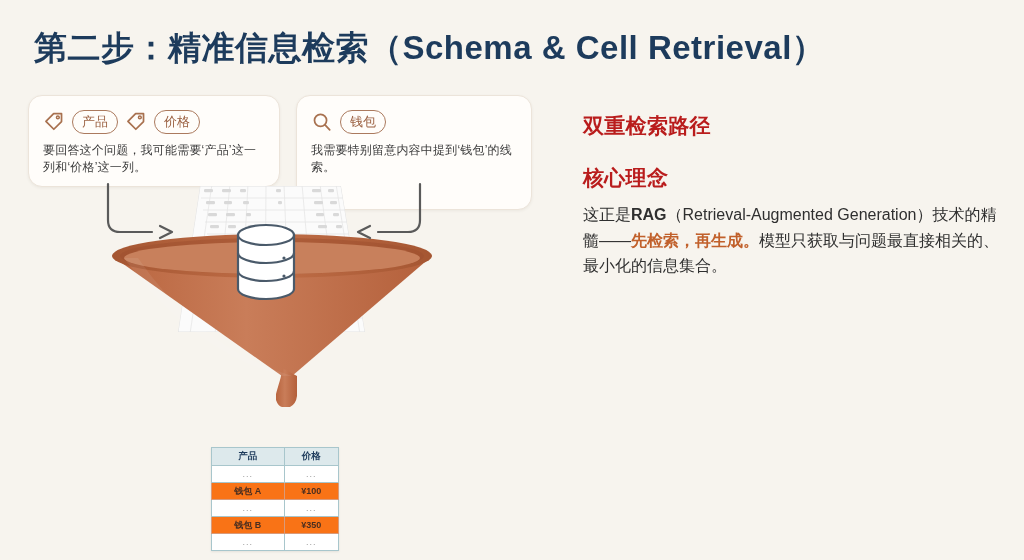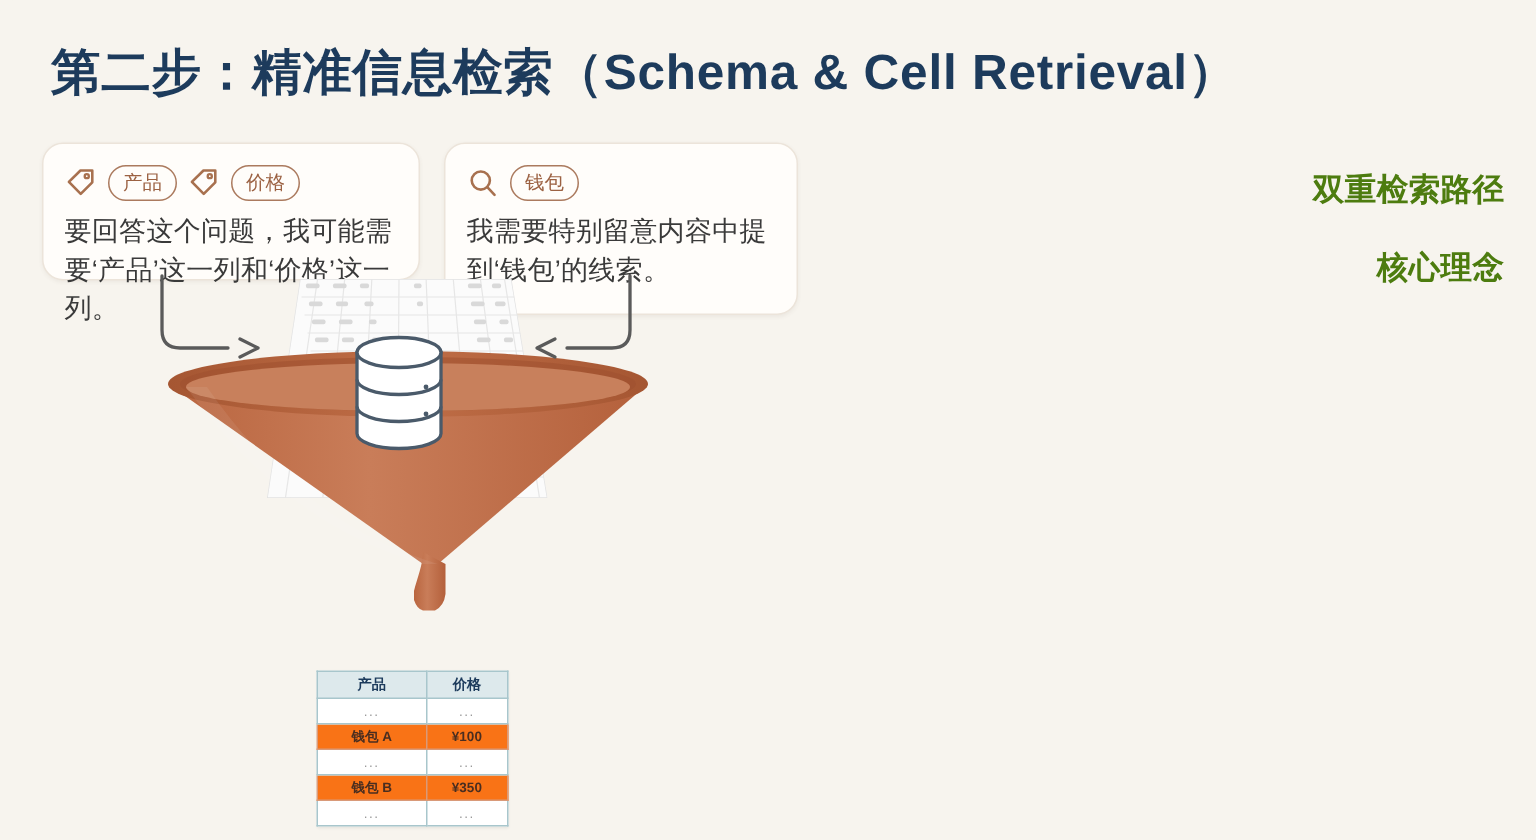--- a/index.html
+++ b/index.html
@@ -59,21 +59,21 @@
     border: 1.6px solid #ab7a5e;
     border-radius: 13px;
     color: #9c6243;
     font-size: 13px;
     line-height: 1;
     padding: 4px 9px 5px 9px;
     white-space: nowrap;
   }
   .card-text {
     margin-top: 7px;
-    font-size: 18px;
+    font-size: 12px;
     line-height: 1.42;
     color: #3a3a3a;
     letter-spacing: 0.2px;
   }
 
   
   #scene {
     position: absolute;
     left: 60px;
     top: 180px;
@@ -119,24 +119,23 @@
   
   #right-col {
     position: absolute;
     left: 583px;
     top: 112px;
     width: 420px;
   }
   .sec-head {
     font-size: 21px;
     font-weight: 700;
-    color: #4d7c0f;
+    color: #b91c1c;
     letter-spacing: 0.3px;
     margin: 0 0 9px 0;
-    text-align: right;
   }
   ol.steps {
     margin: 0;
     padding: 0 0 0 26px;
     list-style: decimal;
     font-size: 16px;
     line-height: 1.62;
     color: #2f2f2f;
   }
   ol.steps li { margin-bottom: 4px; padding-left: 2px; }
@@ -350,16 +349,17 @@
   </table>
 
   <div id="right-col">
 
     <div>
       <div class="sec-head">双重检索路径</div>
     </div>
 
     <div id="core">
       <div class="sec-head">核心理念</div>
+      <div id="core-text"><span>这正是</span><span class="b">RAG</span><span>（Retrieval-Augmented Generation）技术的精髓——</span><span class="hl-orange">先检索，再生成。</span><span>模型只获取与问题最直接相关的、最小化的信息集合。</span></div>
     </div>
 
   </div>
 </div>
 
 </body></html>

